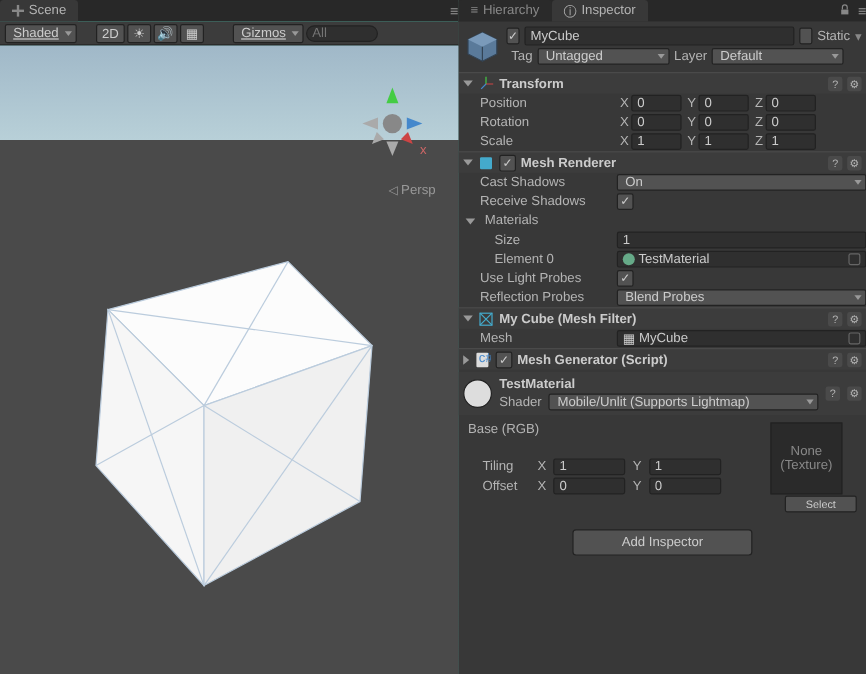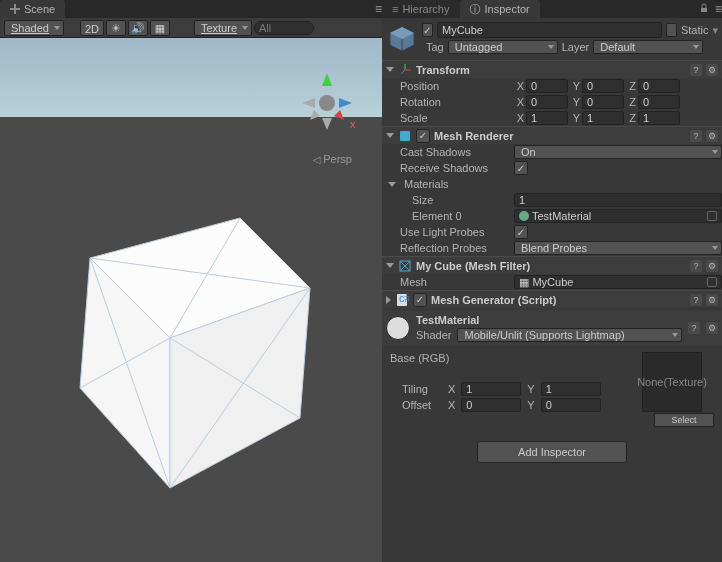--- a/index.html
+++ b/index.html
@@ -11,21 +11,21 @@
 .tab.inactive { background: #2a2a2a; color: #888; }
 .tab-icon { width: 10px; height: 10px; display: inline-block; }
 .scene-toolbar { height: 20px; background: #3c3c3c; border-bottom: 1px solid #222; display: flex; align-items: center; padding: 0 4px; gap: 2px; }
 .dropdown { background: #525252; border: 1px solid #222; border-radius: 2px; padding: 1px 14px 1px 6px; color: #ccc; position: relative; height: 16px; display: flex; align-items: center; text-decoration: underline; }
 .dropdown::after { content: ''; position: absolute; right: 3px; top: 50%; transform: translateY(-50%); border-left: 3px solid transparent; border-right: 3px solid transparent; border-top: 4px solid #999; }
 .tool-btn { background: #525252; border: 1px solid #222; border-radius: 2px; width: 24px; height: 16px; display: flex; align-items: flex-end; justify-content: center; color: #ccc; }
 .tool-btn.small { width: 20px; }
 .scene-view { flex: 1; position: relative; background: linear-gradient(to bottom, #a0b8c8 0%, #b8d0d8 15%, #4a4a4a 15%, #4a4a4a 100%); }
 .cube-render { position: absolute; top: 150px; left: 50px; }
 .gizmo { position: absolute; top: 30px; right: 20px; }
-.persp-label { position: absolute; top: 115px; right: 30px; color: #999; font-size: 10px; }
+.persp-label { position: absolute; top: 115px; right: 19px; color: #999; font-size: 10px; }
 .obj-header { background: #383838; padding: 4px; display: flex; align-items: center; gap: 4px; }
 .cube-icon { width: 32px; height: 32px; }
 .obj-name-row { flex: 1; }
 .text-field { background: #2f2f2f; border: 1px solid #222; color: #ccc; padding: 1px 4px; height: 16px; border-radius: 2px; width: 100%; }
 .num-field { background: #2f2f2f; border: 1px solid #222; color: #ccc; padding: 1px 4px; height: 14px; border-radius: 2px; width: 42px; }
 .checkbox { width: 14px; height: 14px; background: #525252; border: 1px solid #222; border-radius: 2px; display: flex; align-items: center; justify-content: center; }
 .checkbox.checked::after { content: '✓'; color: #ccc; font-size: 10px; }
 .component-header { background: #3c3c3c; height: 18px; display: flex; align-items: center; padding: 0 4px; gap: 4px; border-top: 1px solid #4a4a4a; }
 .component-header .title { font-weight: bold; color: #ccc; flex: 1; }
 .foldout { width: 0; height: 0; border-top: 4px solid transparent; border-bottom: 4px solid transparent; border-left: 5px solid #999; }
@@ -38,21 +38,21 @@
 .xyz-group { display: flex; gap: 2px; flex: 1; align-items: center; }
 .xyz-group span { width: 10px; text-align: right; color: #b4b4b4; }
 .obj-field { background: #2f2f2f; border: 1px solid #222; color: #ccc; padding: 1px 4px; height: 14px; border-radius: 2px; flex: 1; display: flex; align-items: center; gap: 3px; }
 .obj-field-dot { width: 10px; height: 10px; border-radius: 50%; background: #6a8; }
 .obj-field-circle { width: 10px; height: 10px; border: 1px solid #666; border-radius: 2px; margin-left: auto; }
 .wide-dropdown { background: #525252; border: 1px solid #222; border-radius: 2px; padding: 1px 14px 1px 6px; color: #ccc; position: relative; height: 14px; flex: 1; display: flex; align-items: center; }
 .wide-dropdown::after { content: ''; position: absolute; right: 3px; top: 50%; transform: translateY(-50%); border-left: 3px solid transparent; border-right: 3px solid transparent; border-top: 4px solid #999; }
 .material-section { background: #3c3c3c; margin-top: 2px; }
 .mat-header { display: flex; align-items: center; padding: 4px; gap: 6px; }
 .mat-preview { width: 24px; height: 24px; border-radius: 50%; background: #ddd; border: 1px solid #222; }
-.texture-slot { width: 60px; height: 60px; background: #2a2a2a; border: 1px solid #222; display: flex; flex-direction: row; align-items: center; justify-content: center; color: #888; font-size: 9px; }
+.texture-slot { width: 60px; height: 60px; background: #2a2a2a; border: 1px solid #222; display: flex; flex-direction: column; align-items: center; justify-content: center; color: #888; font-size: 9px; }
 .select-btn { background: #525252; border: 1px solid #222; padding: 1px 6px; font-size: 9px; color: #ccc; border-radius: 2px; margin-left: 12px; }
 .add-component { background: #525252; border: 1px solid #222; border-radius: 3px; padding: 4px 40px; color: #ccc; margin: 8px auto; display: block; }
 .tag-row { display: flex; align-items: center; gap: 4px; padding: 2px 4px; }
 .menu-icon { font-size: 12px; color: #999; }
 </style>
 </head>
 <body>
 
 <div class="scene-panel">
   <div class="tab-bar">
@@ -74,21 +74,21 @@
       </div>
     <div style="width:12px"></div>
     <div class="tool-btn">
         <span>2D</span>
       </div>
     <div class="tool-btn small">☀</div>
     <div class="tool-btn small">🔊</div>
     <div class="tool-btn small">▦</div>
     <div style="width:20px"></div>
     <div class="dropdown">
-        <span>Texture</span>
+        <span>Gizmos</span>
       </div>
     <input class="text-field" style="width: 60px; height: 14px; border-radius: 8px;" placeholder="All">
   </div>
   <div class="scene-view">
     <div class="gizmo">
       <svg width="70" height="70" viewBox="0 0 70 70">
         <circle cx="35" cy="35" r="8" fill="#888"></circle>
         <polygon points="35,5 30,18 40,18" fill="#4c4"></polygon>
         <polygon points="60,35 47,30 47,40" fill="#48c"></polygon>
         <polygon points="52,52 42,48 48,42" fill="#c44"></polygon>

